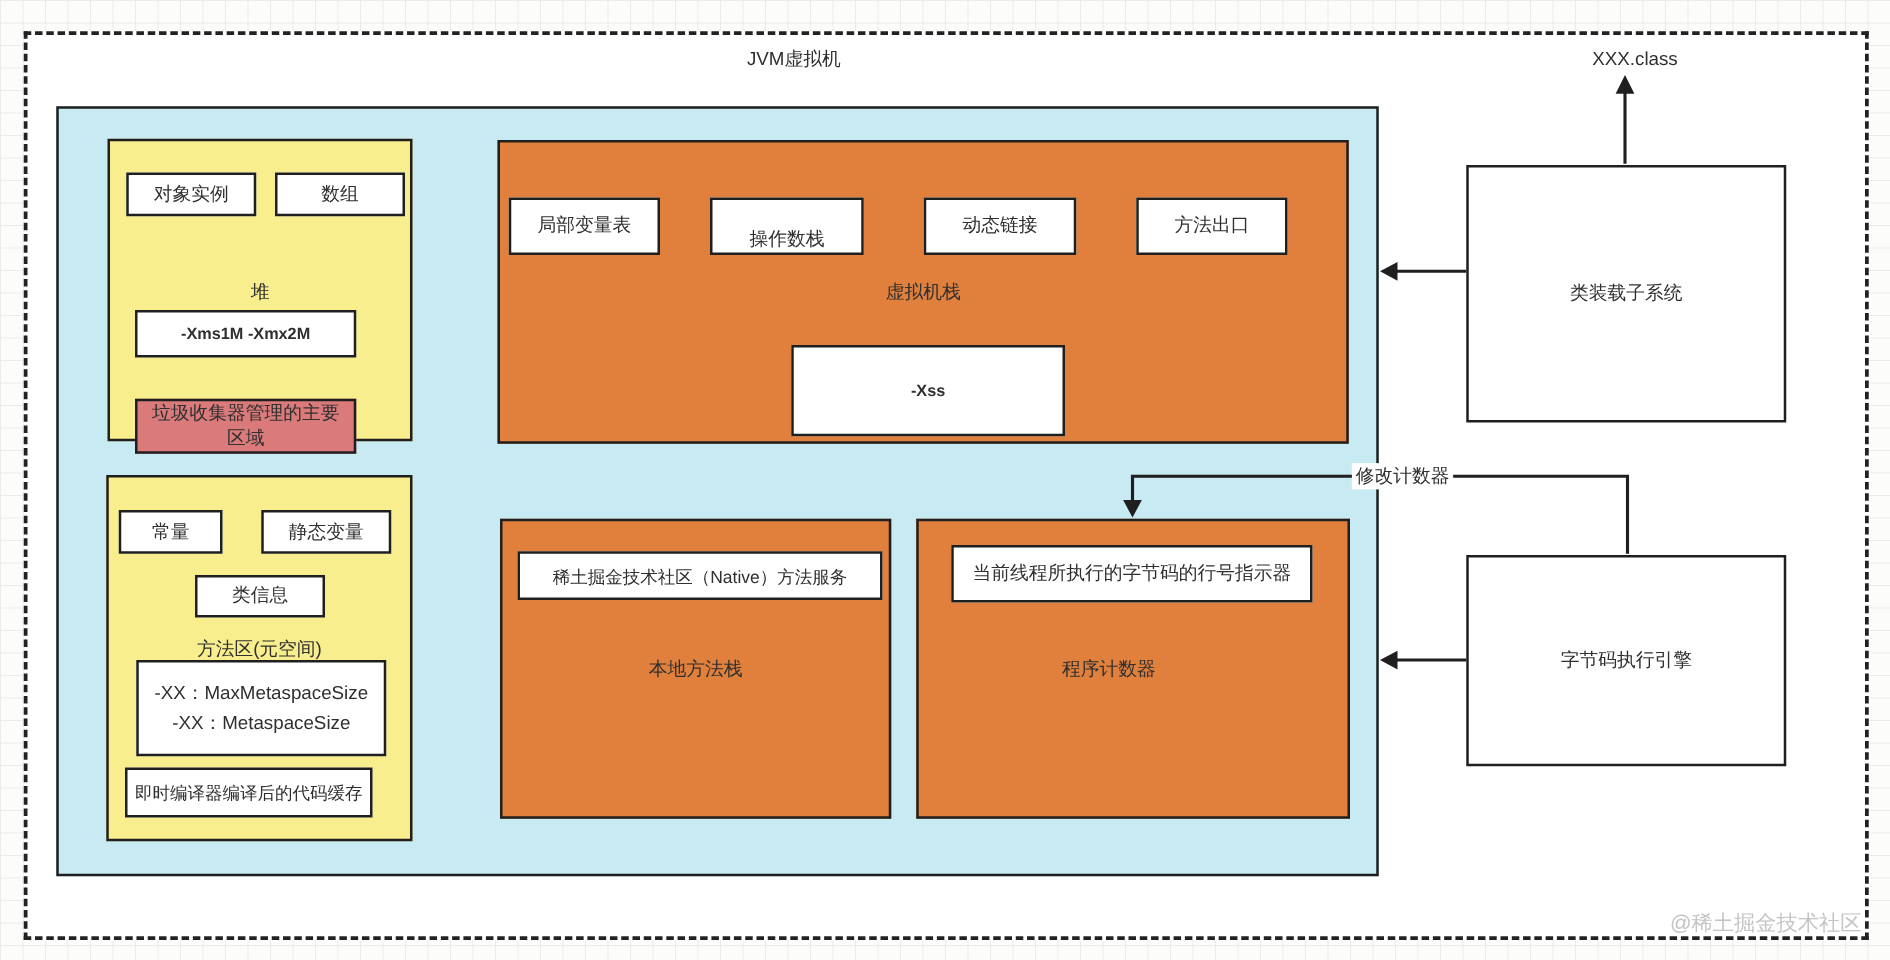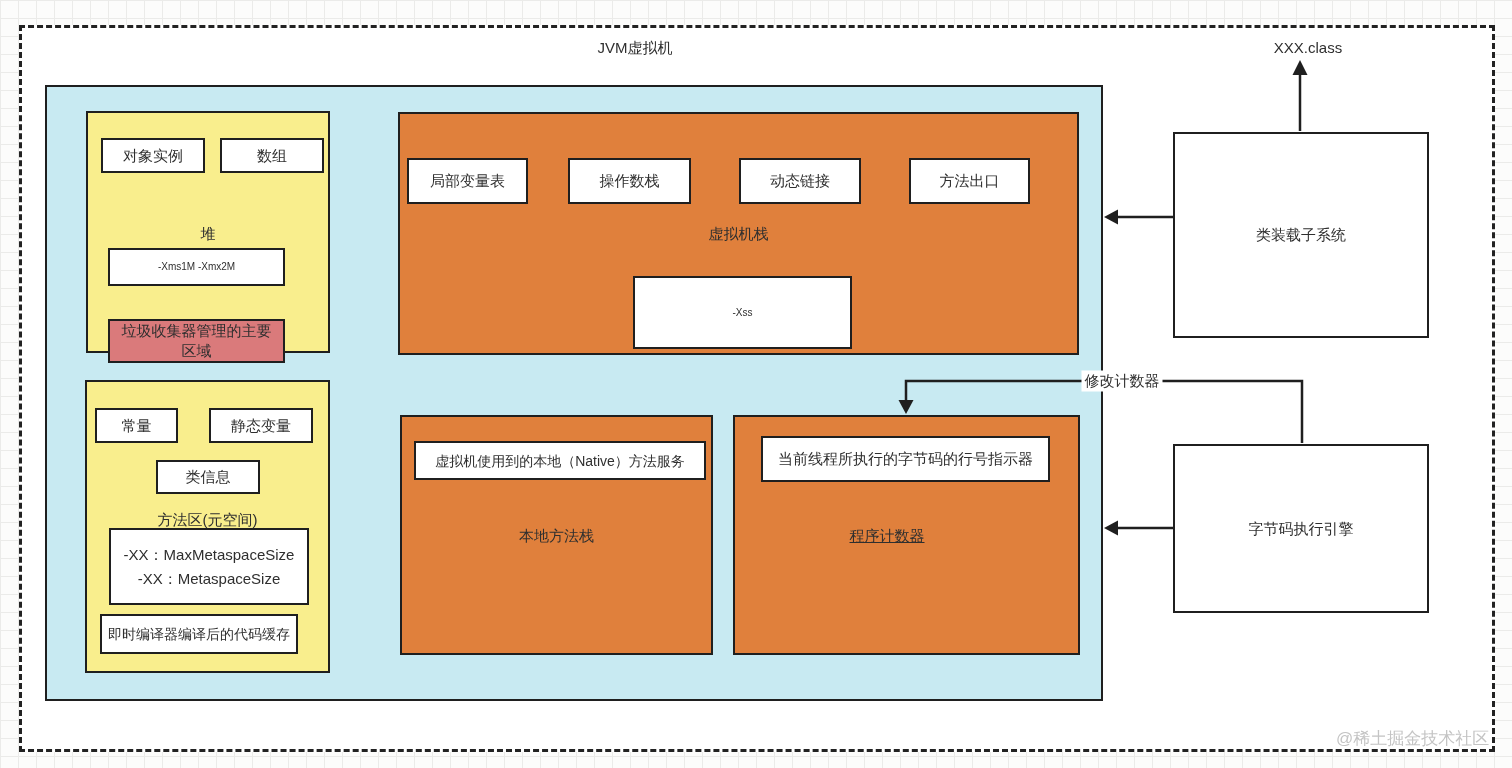--- a/index.html
+++ b/index.html
@@ -42,21 +42,21 @@
   .fill-yellow{background:#F9EE8D;}
   .fill-orange{background:#E0803C;}
   .fill-red{background:#DA7A7B;}
   .lbl{
     position:absolute;
     font-size:15px;line-height:18px;
     color:var(--text);
     text-align:center;
   }
   .lbl.centered{transform:translateX(-50%);white-space:nowrap;}
-  .mono-param{font-size:10px;}
+  .mono-param{font-size:13px;font-weight:bold;}
   .small-text{font-size:14px;}
   .arrows{
     position:absolute;left:0;top:0;width:1512px;height:768px;
     pointer-events:none;
   }
   .modify-lbl{
     position:absolute;left:1122px;top:381px;
     transform:translate(-50%,-50%);
     background:#fff;
     padding:1px 3px;
@@ -113,45 +113,45 @@
     <span>-XX：MetaspaceSize</span>
   </div>
   <div class="box fill-white small-text" style="left:100px;top:614px;width:198px;height:40px;text-align:center;">
     <span>即时编译器编译后的代码缓存</span>
   </div>
 
   <div class="box fill-orange" style="left:398px;top:112px;width:681px;height:243px;"></div>
   <div class="box fill-white" style="left:407px;top:158px;width:121px;height:46px;">
     <span>局部变量表</span>
   </div>
-  <div class="box fill-white" style="left:568px;top:158px;width:123px;height:46px;">
+  <div class="box fill-white" style="left:568px;top:158px;width:123px;height:46px;justify-content:flex-end;">
     <span>操作数栈</span>
   </div>
   <div class="box fill-white" style="left:739px;top:158px;width:122px;height:46px;">
     <span>动态链接</span>
   </div>
   <div class="box fill-white" style="left:909px;top:158px;width:121px;height:46px;">
     <span>方法出口</span>
   </div>
   <div class="lbl" style="left:398px;top:225px;width:681px;">虚拟机栈</div>
   <div class="box fill-white mono-param" style="left:633px;top:276px;width:219px;height:73px;">
     <span>-Xss</span>
   </div>
 
   <div class="box fill-orange" style="left:400px;top:415px;width:313px;height:240px;"></div>
   <div class="box fill-white small-text" style="left:414px;top:441px;width:292px;height:39px;">
-    <span>虚拟机使用到的本地（Native）方法服务</span>
+    <span>稀土掘金技术社区（Native）方法服务</span>
   </div>
   <div class="lbl" style="left:400px;top:527px;width:313px;">本地方法栈</div>
 
   <div class="box fill-orange" style="left:733px;top:415px;width:347px;height:240px;"></div>
   <div class="box fill-white" style="left:761px;top:436px;width:289px;height:46px;">
     <span>当前线程所执行的字节码的行号指示器</span>
   </div>
-  <div class="lbl" style="left:733px;top:527px;width:308px;text-decoration:underline;">程序计数器</div>
+  <div class="lbl" style="left:733px;top:527px;width:308px;">程序计数器</div>
 
   <div class="box fill-white" style="left:1173px;top:132px;width:256px;height:206px;">
     <span>类装载子系统</span>
   </div>
 
   <div class="box fill-white" style="left:1173px;top:444px;width:256px;height:169px;">
     <span>字节码执行引擎</span>
   </div>
 
   <svg class="arrows" viewBox="0 0 1512 768">

